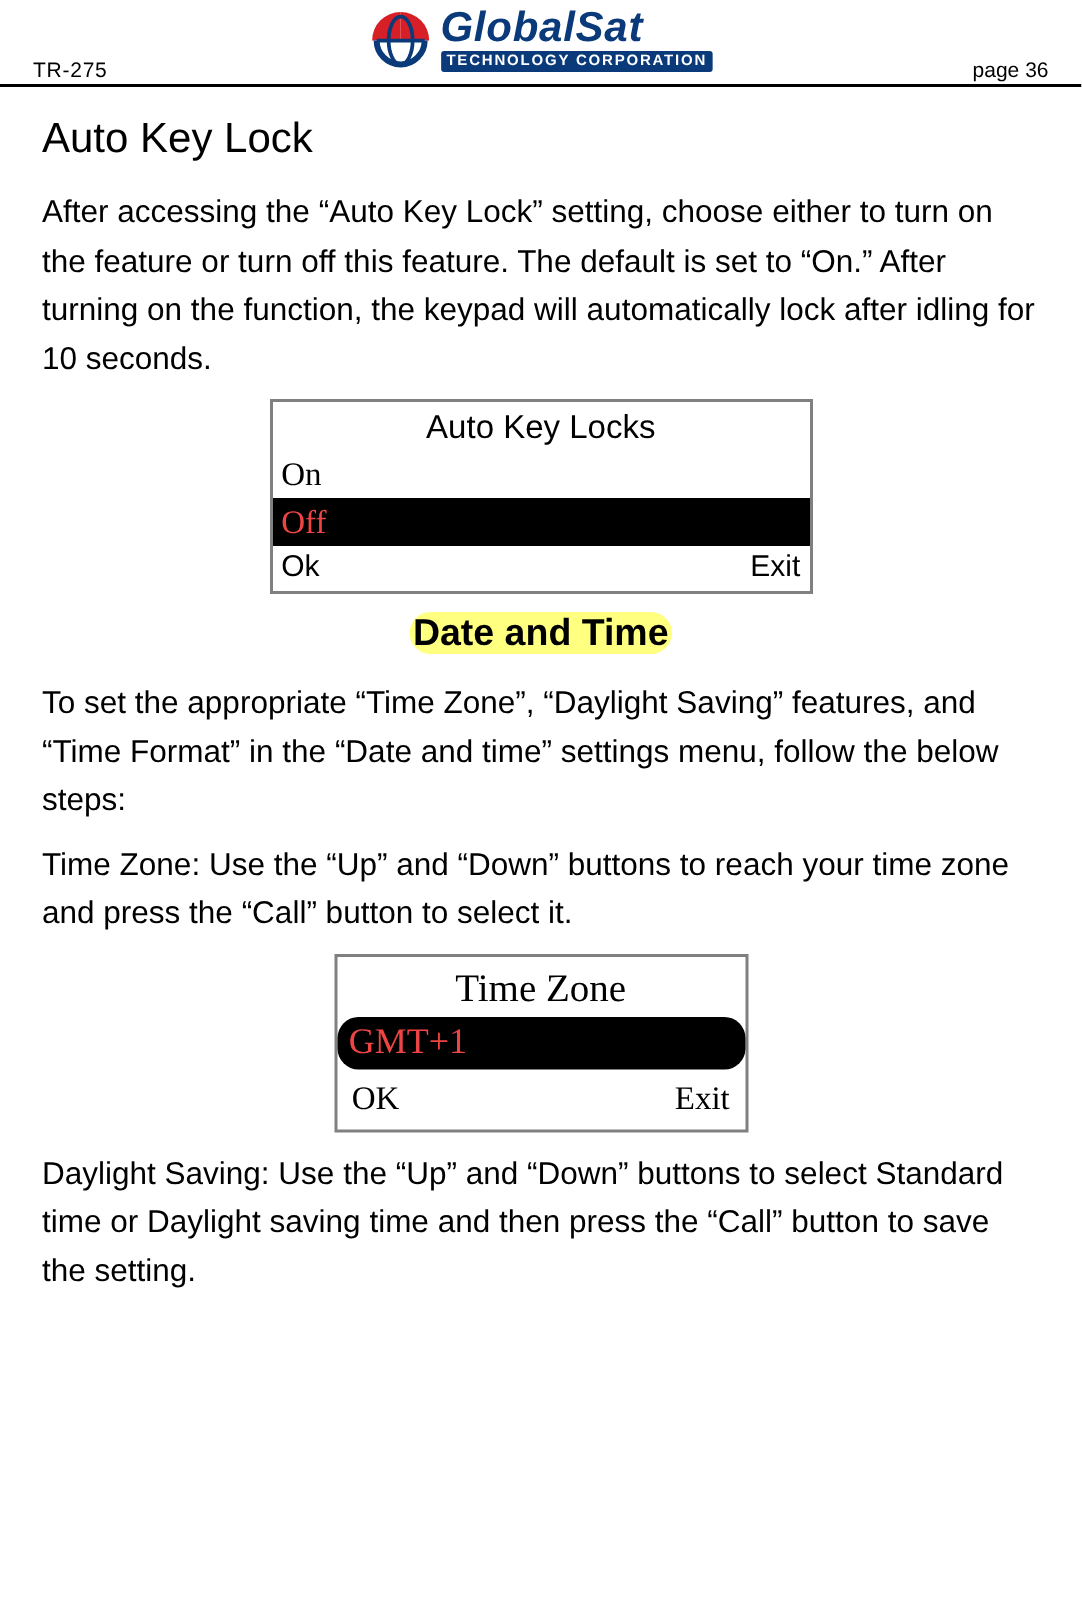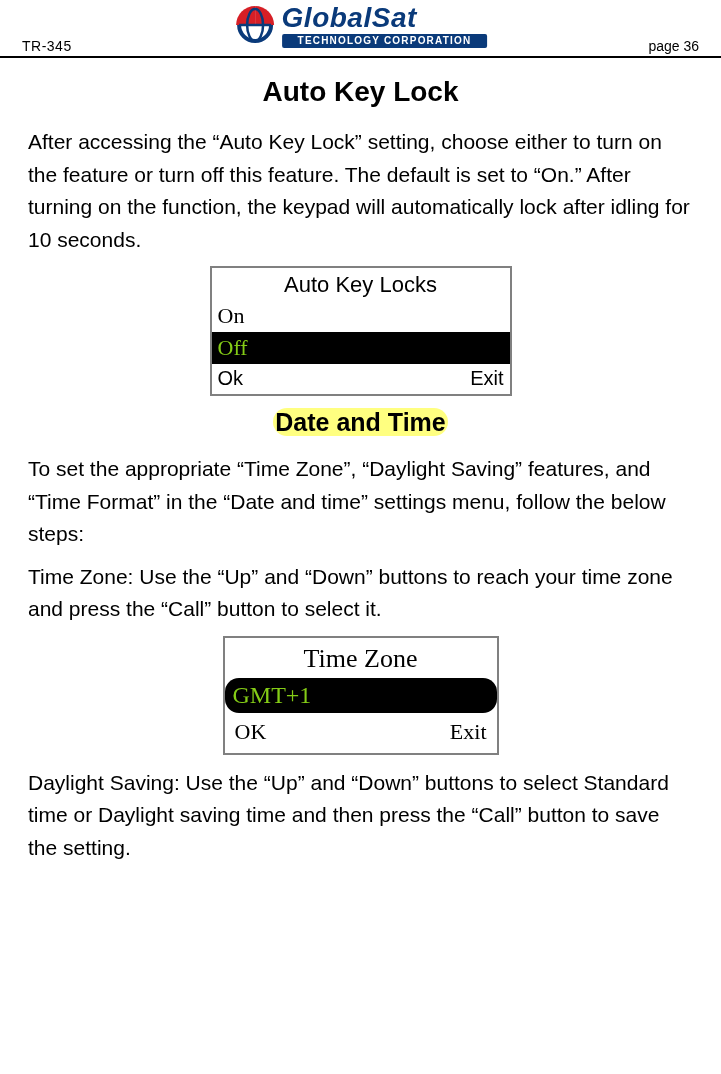--- a/index.html
+++ b/index.html
@@ -27,21 +27,21 @@
   .page-num {
     font-size: 14px;
     padding-bottom: 2px;
   }
   .logo-wrap {
     position: absolute;
     left: 50%;
     top: 4px;
     transform: translateX(-50%);
     display: flex;
-    align-items: flex-start;
+    align-items: flex-end;
     gap: 6px;
   }
   .logo-mark {
     width: 42px;
     height: 42px;
     position: relative;
   }
   .logo-mark svg { width: 100%; height: 100%; }
   .logo-text {
     display: flex;
@@ -53,70 +53,69 @@
     font-weight: 900;
     font-style: italic;
     color: #0a3a7a;
     letter-spacing: 0.5px;
   }
   .logo-bottom {
     font-size: 10px;
     font-weight: 700;
     color: #fff;
     background: #0a3a7a;
-    padding: 2px 16px;
+    padding: 2px 4px;
     letter-spacing: 1.2px;
     border-radius: 2px;
     margin-top: 2px;
   }
   .content {
     padding: 18px 28px 0 28px;
   }
   h1.section-title {
     font-size: 28px;
-    font-weight: 700;
+    font-weight: 400;
     margin-bottom: 18px;
-    text-align: center;
   }
   .body-text {
     font-size: 21px;
     line-height: 1.55;
     margin-bottom: 10px;
   }
   .centered-sub {
     text-align: center;
     margin: 12px 0 16px 0;
   }
   .hl {
     background: #ffff80;
     font-size: 25px;
     font-weight: 700;
     padding: 0 2px;
     border-radius: 14px;
   }
   .phone-screen {
-    width: 302px;
+    width: 362px;
     border: 2px solid #808080;
     margin: 6px auto 12px auto;
     background: #fff;
   }
   .ps-title {
     text-align: center;
     font-size: 22px;
     padding: 4px 0 2px 0;
     font-family: Arial, sans-serif;
   }
   .ps-row {
     font-size: 22px;
     padding: 3px 6px;
     font-family: Liberation Serif, serif;
   }
   .ps-row.selected {
     background: #000;
-    color: #84cc16;
+    color: #ef4444;
   }
   .ps-softkeys {
     display: flex;
     justify-content: space-between;
     font-size: 20px;
     padding: 3px 6px 4px 6px;
     font-family: Arial, sans-serif;
     text-align: center;
   }
   .phone-screen.tz {
@@ -136,21 +135,21 @@
   .phone-screen.tz .ps-softkeys {
     font-family: "Times New Roman", serif;
     font-size: 22px;
     padding: 6px 10px 8px 10px;
   }
 </style>
 </head>
 <body>
 
 <div class="page-header">
-  <span class="doc-code">TR-345</span>
+  <span class="doc-code">TR-275</span>
   <div class="logo-wrap">
     <div class="logo-mark">
       <svg viewBox="0 0 42 42">
         <path d="M2 21 A19 19 0 0 1 21 2 L21 21 Z" fill="#d61f26"></path>
         <path d="M21 2 A19 19 0 0 1 40 21 L21 21 Z" fill="#d61f26"></path>
         <path d="M5 21 A16 16 0 0 0 21 37 A16 16 0 0 0 37 21" fill="none" stroke="#0a3a7a" stroke-width="4"></path>
         <ellipse cx="21" cy="21" rx="8" ry="16" fill="none" stroke="#0a3a7a" stroke-width="2.5"></ellipse>
         <line x1="5" y1="21" x2="37" y2="21" stroke="#0a3a7a" stroke-width="2.5"></line>
       </svg>
     </div>

